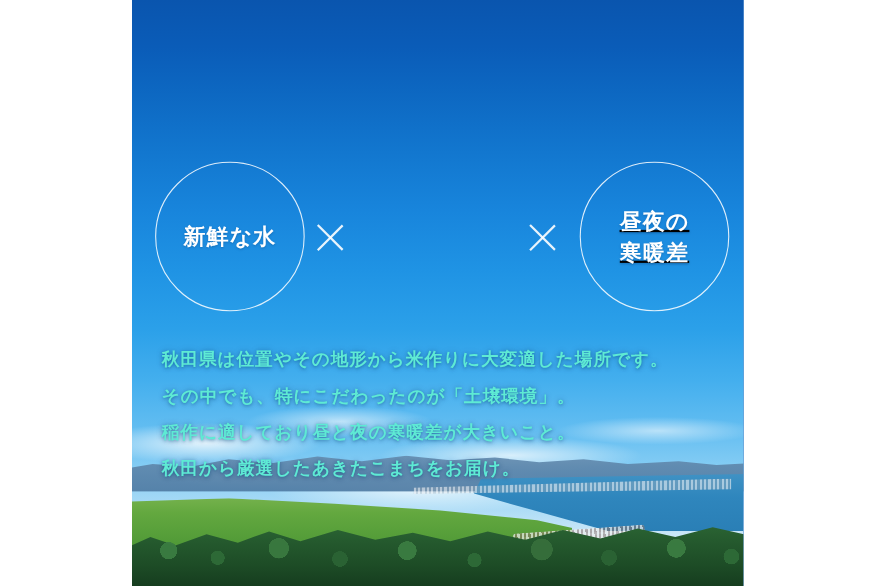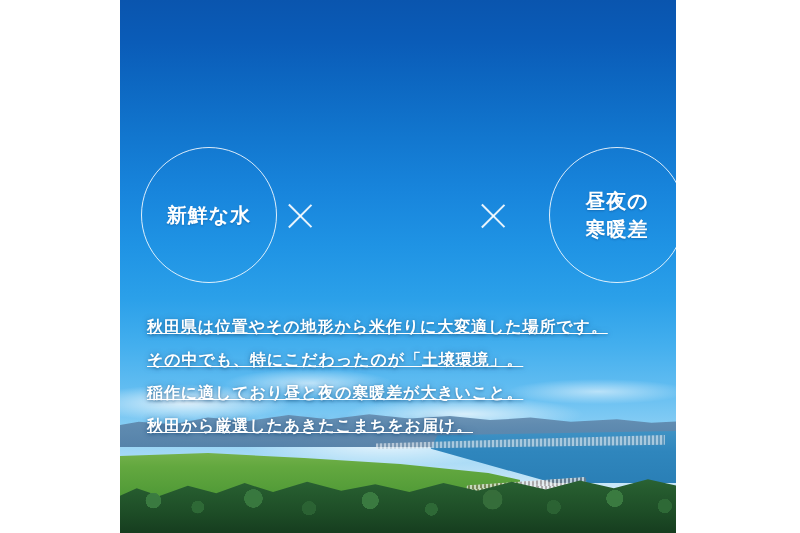--- a/index.html
+++ b/index.html
@@ -205,21 +205,21 @@
     border: 1px solid rgba(255,255,255,0.85);
     border-radius: 50%;
     box-sizing: border-box;
     display: flex;
     align-items: center;
     justify-content: center;
     text-align: center;
   }
   .circle-1 { left: 21px; }
   .circle-2 { left: 214px; }
-  .circle-3 { left: 429px; }
+  .circle-3 { left: 407px; text-decoration: underline; }
   .circle-label {
     color: #ffffff;
     font-size: 20px;
     font-weight: bold;
     line-height: 28px;
     letter-spacing: 1px;
     text-shadow: 0 1px 2px rgba(0,40,90,0.3);
     white-space: pre-line;
   }
   .times {
@@ -241,28 +241,27 @@
     background: rgba(255,255,255,0.9);
   }
   .times::before { transform: translateX(-50%) rotate(45deg); }
   .times::after  { transform: translateX(-50%) rotate(-45deg); }
 
   
   .body-copy {
     position: absolute;
     left: 27px;
     top: 310px;
-    color: #ffffff;
+    color: #5eead4;
     font-size: 16px;
     font-weight: bold;
     line-height: 33px;
     letter-spacing: 0.9px;
     white-space: nowrap;
     text-shadow: 0 1px 3px rgba(0,60,110,0.45), 0 0 6px rgba(0,60,110,0.3);
-    text-decoration: underline;
   }
   .body-copy div { margin: 0; }
 </style>
 </head>
 <body>
 
 <div class="canvas">
 
   <div class="panel">
 

